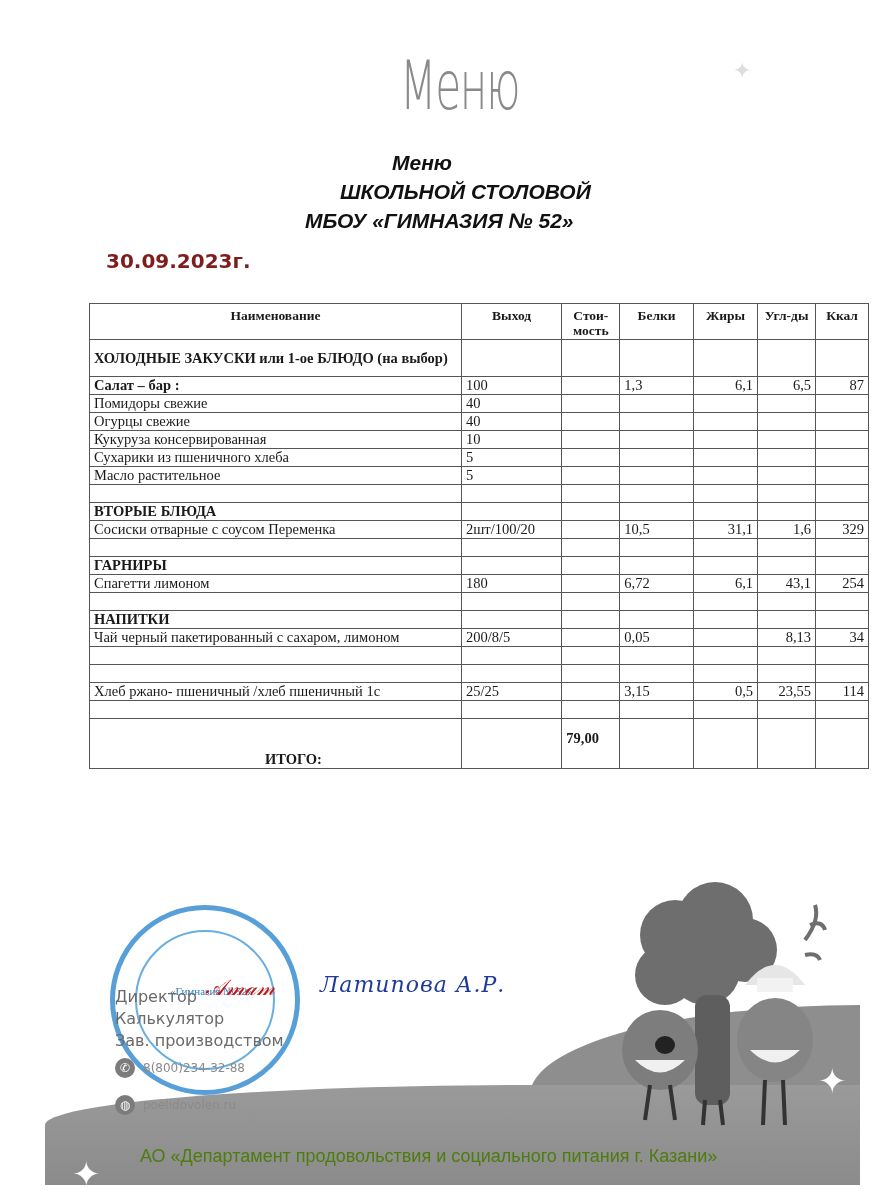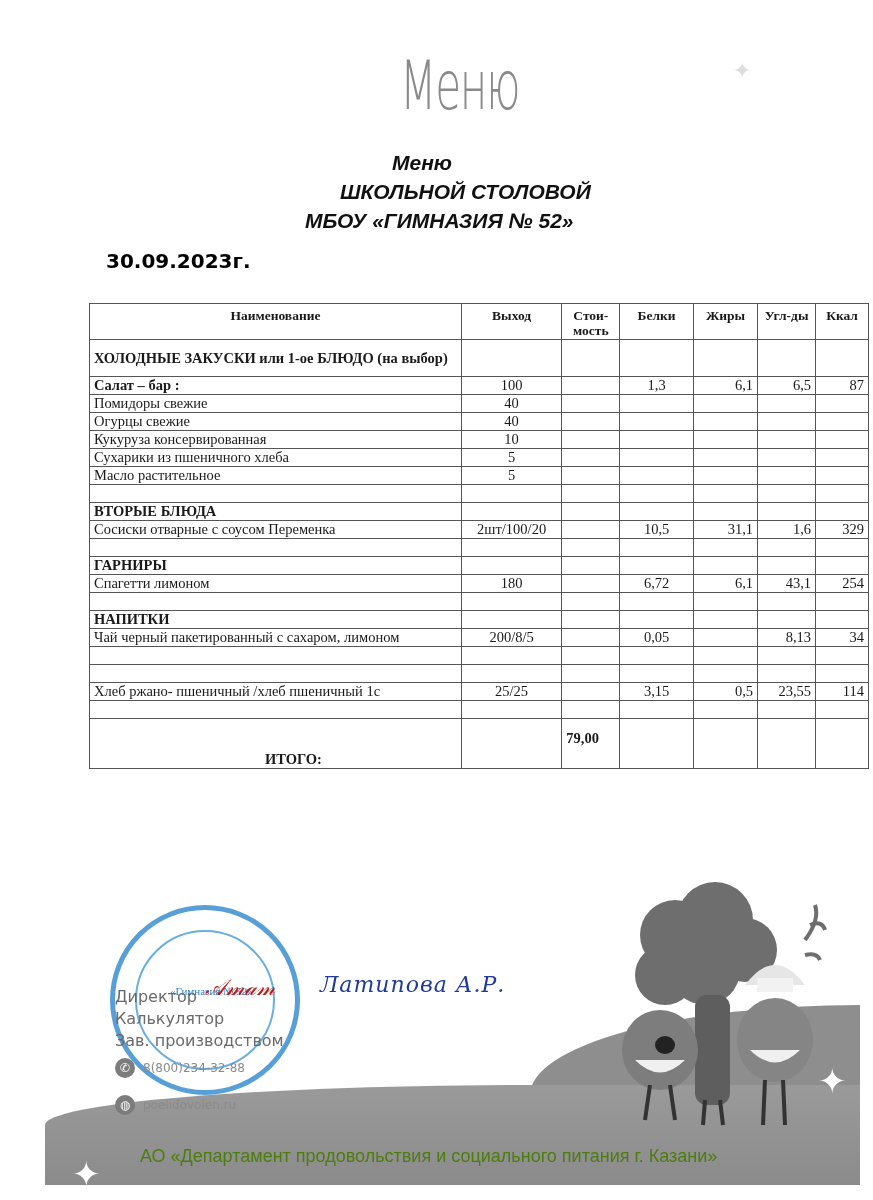--- a/index.html
+++ b/index.html
@@ -18,41 +18,41 @@
   .title-block {
     position: absolute; left: 300px; top: 148px; width: 420px;
     font-family: "Liberation Sans", sans-serif; font-weight: bold; font-style: italic;
     font-size: 21px; line-height: 29px; color: #111;
   }
   .title-block .l1 { padding-left: 92px; }
   .title-block .l2 { padding-left: 40px; }
   .title-block .l3 { padding-left: 5px; }
   .date {
     position: absolute; left: 106px; top: 249px;
-    font-family: "DejaVu Sans", sans-serif; font-weight: bold; font-size: 20px; color: #000000;
+    font-family: "DejaVu Sans", sans-serif; font-weight: bold; font-size: 20px; color: #7f1d1d;
   }
   table.menu {
     position: absolute; left: 89px; top: 303px;
     border-collapse: collapse; width: 780px;
     font-family: "Liberation Serif", serif; font-size: 14.5px; color: #1a1a1a;
   }
   table.menu td, table.menu th {
     border: 1.3px solid #555; padding: 0 4px; height: 17px; line-height: 17px;
     vertical-align: middle;
   }
   table.menu th { font-weight: bold; font-size: 13.5px; vertical-align: top; line-height: 15px; padding-top: 4px; height: 31px; }
   th.c-name { width: 350px; vertical-align: bottom; padding-bottom: 2px; text-align: center; }
   th.c-out { width: 88px; }
   th.c-cost { width: 47px; font-size: 12.5px; }
   th.c-prot { width: 62px; }
   th.c-fat { width: 53px; }
   th.c-carb { width: 47px; font-size: 12.5px; }
   th.c-kcal { width: 42px; font-size: 12.5px; text-align: center; }
   td.name { text-align: left; }
-  td.num { text-align: center; }
+  td.num { }
   td.right { text-align: right; }
   tr.section td.name { font-weight: bold; }
   tr.tall td { height: 36px; }
   tr.tall td.name { line-height: 21px; }
   tr.spacer td { height: 17px; }
   tr.total td { height: 38px; }
   tr.total td.name { text-align: center; vertical-align: bottom; font-weight: bold; padding-left: 40px; }
   tr.total td.cost { font-weight: bold; vertical-align: top; text-align: left; padding-top: 11px; }
 
   

